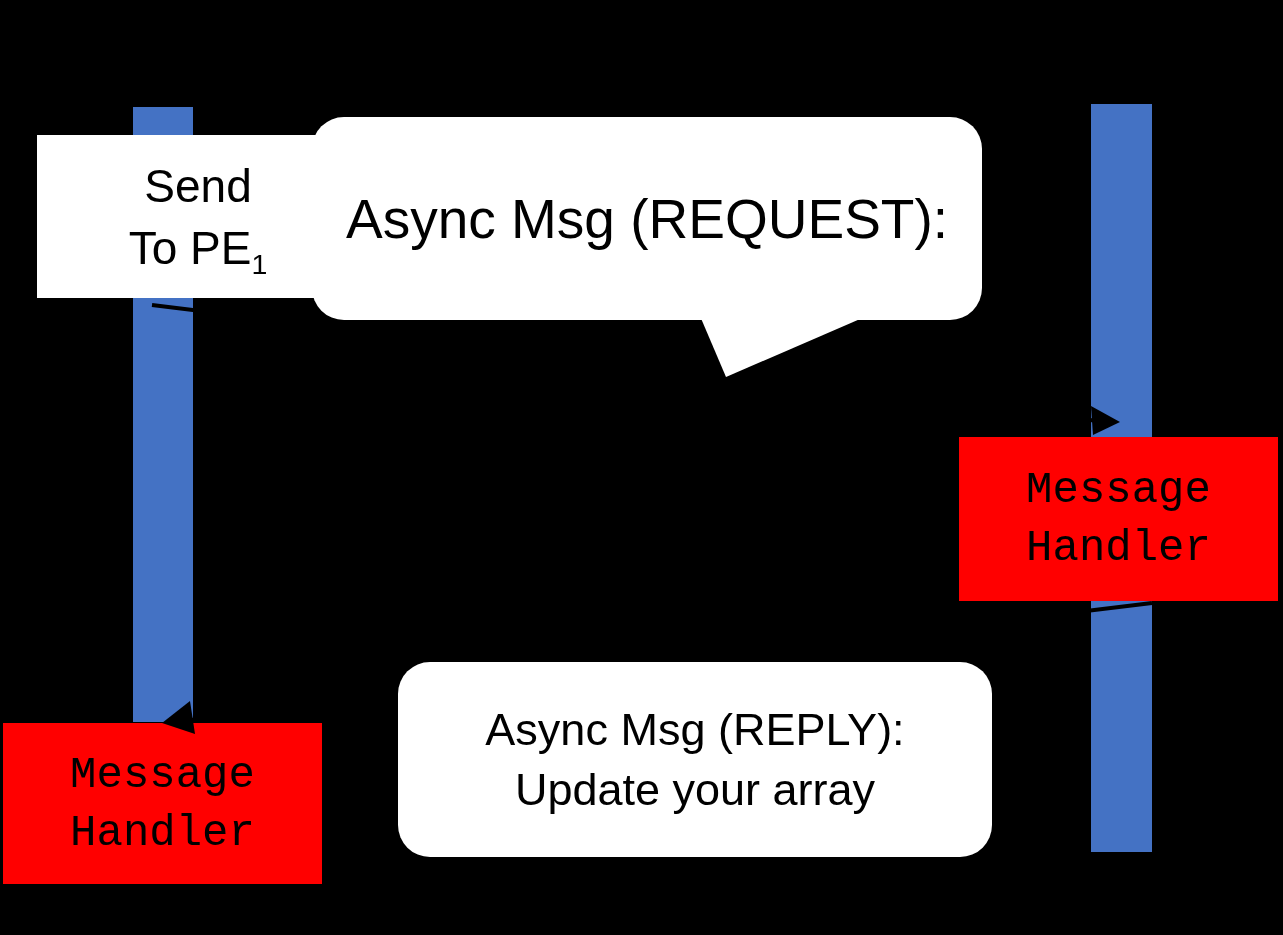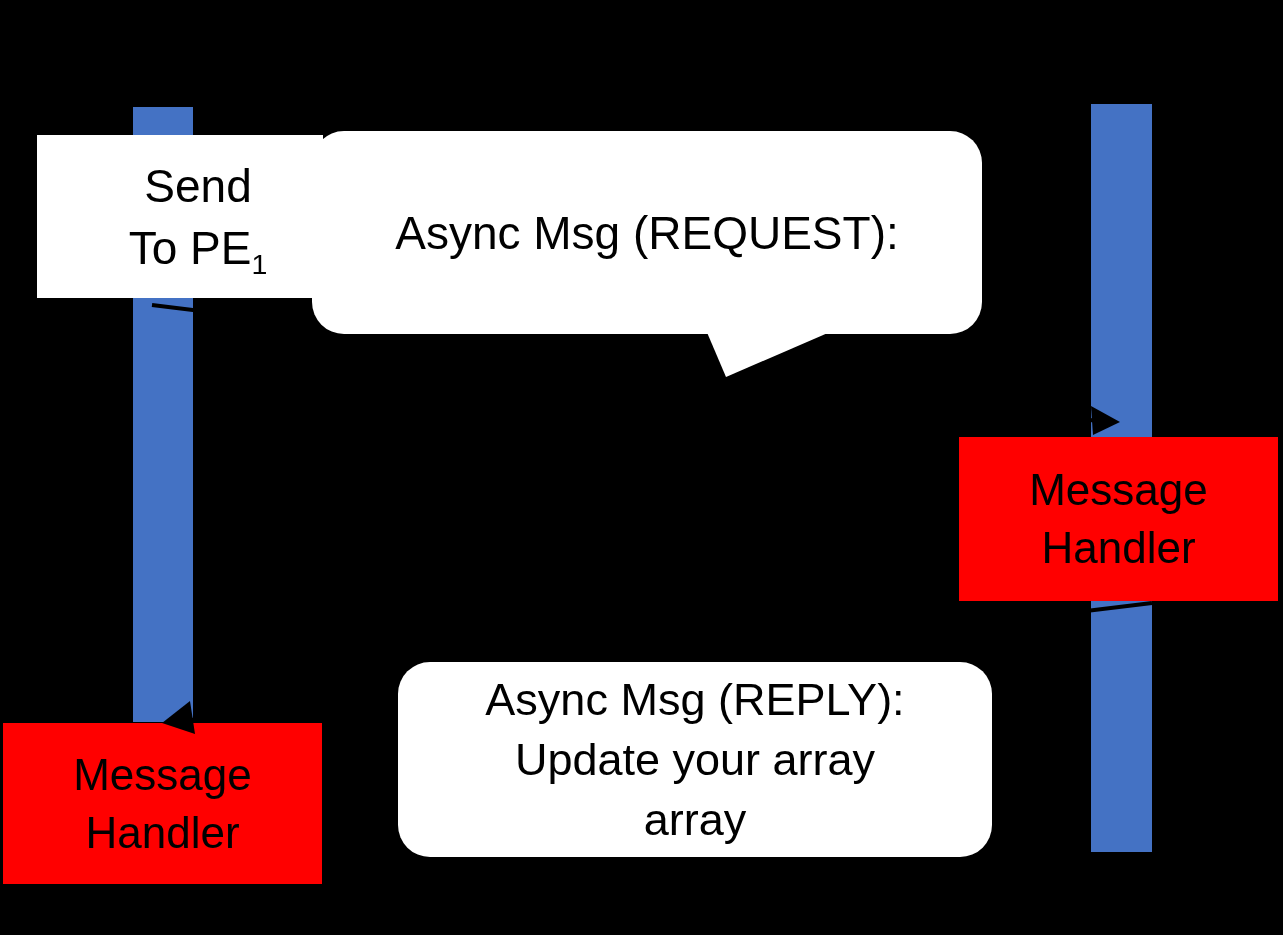--- a/index.html
+++ b/index.html
@@ -7,38 +7,38 @@
     position:relative;width:1283px;height:935px;background:#000000;
     font-family:"Liberation Sans",sans-serif;overflow:hidden;color:#000;
   }
   .bar{position:absolute;background:#4472C4;z-index:1;}
   .bar-left{left:133px;top:107px;width:60px;height:615px;}
   .bar-right{left:1091px;top:104px;width:61px;height:748px;}
 
   .redbox{
     position:absolute;background:#FF0000;z-index:2;
     display:flex;flex-direction:column;justify-content:center;align-items:center;
-    text-align:center;font-size:44px;line-height:58px;
+    text-align:center;font-size:44px;line-height:58px;font-family:Liberation Mono, monospace;
   }
   .redbox-right{left:959px;top:437px;width:319px;height:164px;}
   .redbox-left{left:3px;top:723px;width:319px;height:161px;}
 
   .layer{position:absolute;left:0;top:0;pointer-events:none;}
   .layer-arrows{z-index:3;}
   .layer-tails{z-index:4;}
 
   .whitebox{
     position:absolute;background:#FFFFFF;z-index:4;
     display:flex;flex-direction:column;justify-content:center;align-items:center;
     text-align:center;
   }
   .sendbox{left:37px;top:135px;width:250px;height:163px;font-size:46px;line-height:62px;padding-left:36px;}
   .sendbox sub{font-size:62%;line-height:0;}
   .bubble{border-radius:32px;}
-  .bubble-top{left:312px;top:117px;width:670px;height:203px;font-size:46px;line-height:62px;margin-top:14px;}
+  .bubble-top{left:312px;top:117px;width:670px;height:203px;font-size:55px;line-height:62px;}
   .bubble-bottom{left:398px;top:662px;width:594px;height:195px;font-size:45px;line-height:60px;}
   .tline{display:block;}
 </style>
 </head>
 <body>
 
 <div class="canvas">
 
   <div class="bar bar-left"></div>
   <div class="bar bar-right"></div>
@@ -73,16 +73,15 @@
     <span class="tline"><span>To PE</span><sub>1</sub></span>
   </div>
 
   <div class="whitebox bubble bubble-top">
     <span class="tline">Async Msg (REQUEST):</span>
   </div>
 
   <div class="whitebox bubble bubble-bottom">
     <span class="tline">Async Msg (REPLY):</span>
     <span class="tline">Update your array</span>
-    <span class="tline">array</span>
   </div>
 
 </div>
 
 </body></html>

